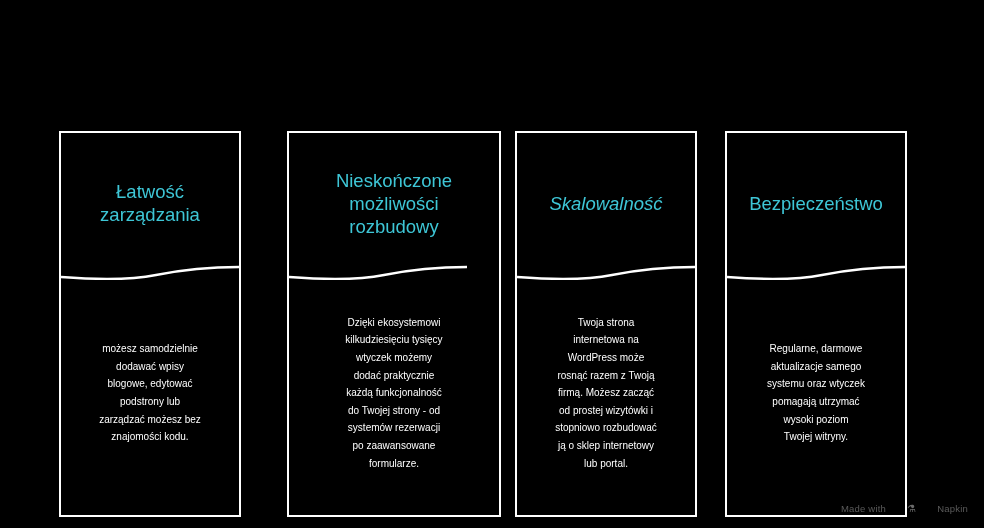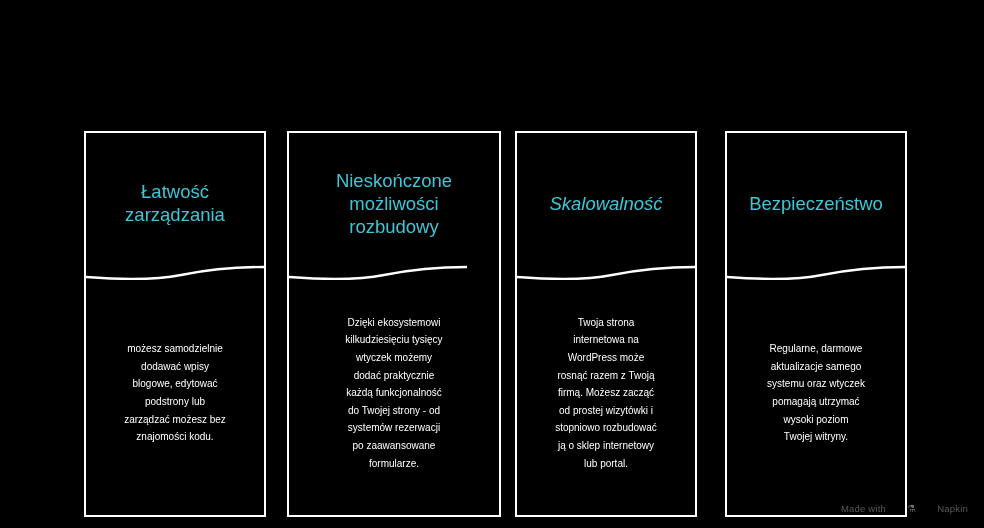--- a/index.html
+++ b/index.html
@@ -76,21 +76,21 @@
       letter-spacing: 0.2px;
     }
     .watermark .logo {
       font-size: 10px;
       color: #6a6a6a;
     }
   </style>
 </head>
 <body>
 
-<div class="card" style="left:59px;margin-left:25px;">
+<div class="card" style="left:59px;">
   <div class="card-title" style="color:#3ec6d6;">
     <span style="max-width:120px;display:block;">Łatwość zarządzania</span>
   </div>
   <svg class="wave" viewBox="0 0 178 26" preserveAspectRatio="none">
     <path d="M0 18 C 40 21, 70 21, 95 16 S 150 8, 178 8" stroke="#ffffff" stroke-width="2.4" fill="none"></path>
   </svg>
   <div class="card-body">
     <div>
       <span>możesz samodzielnie</span>
       <span>dodawać wpisy</span>

